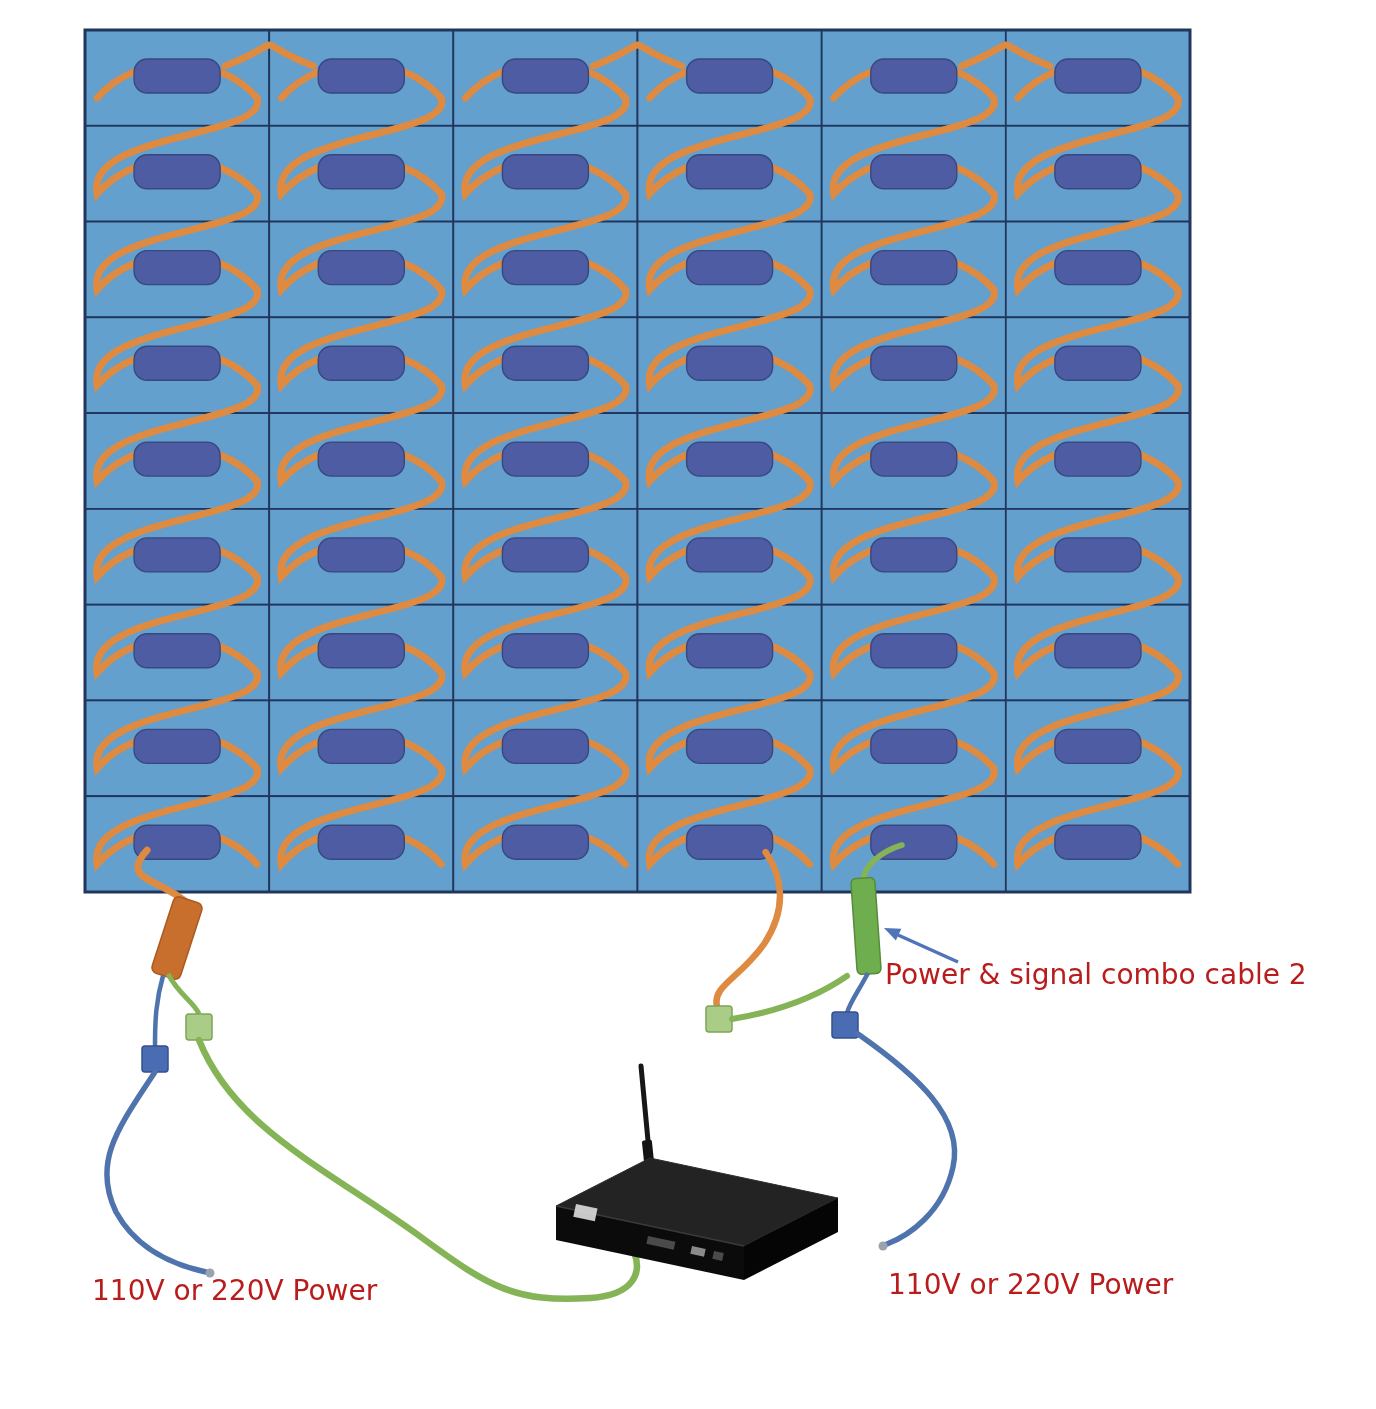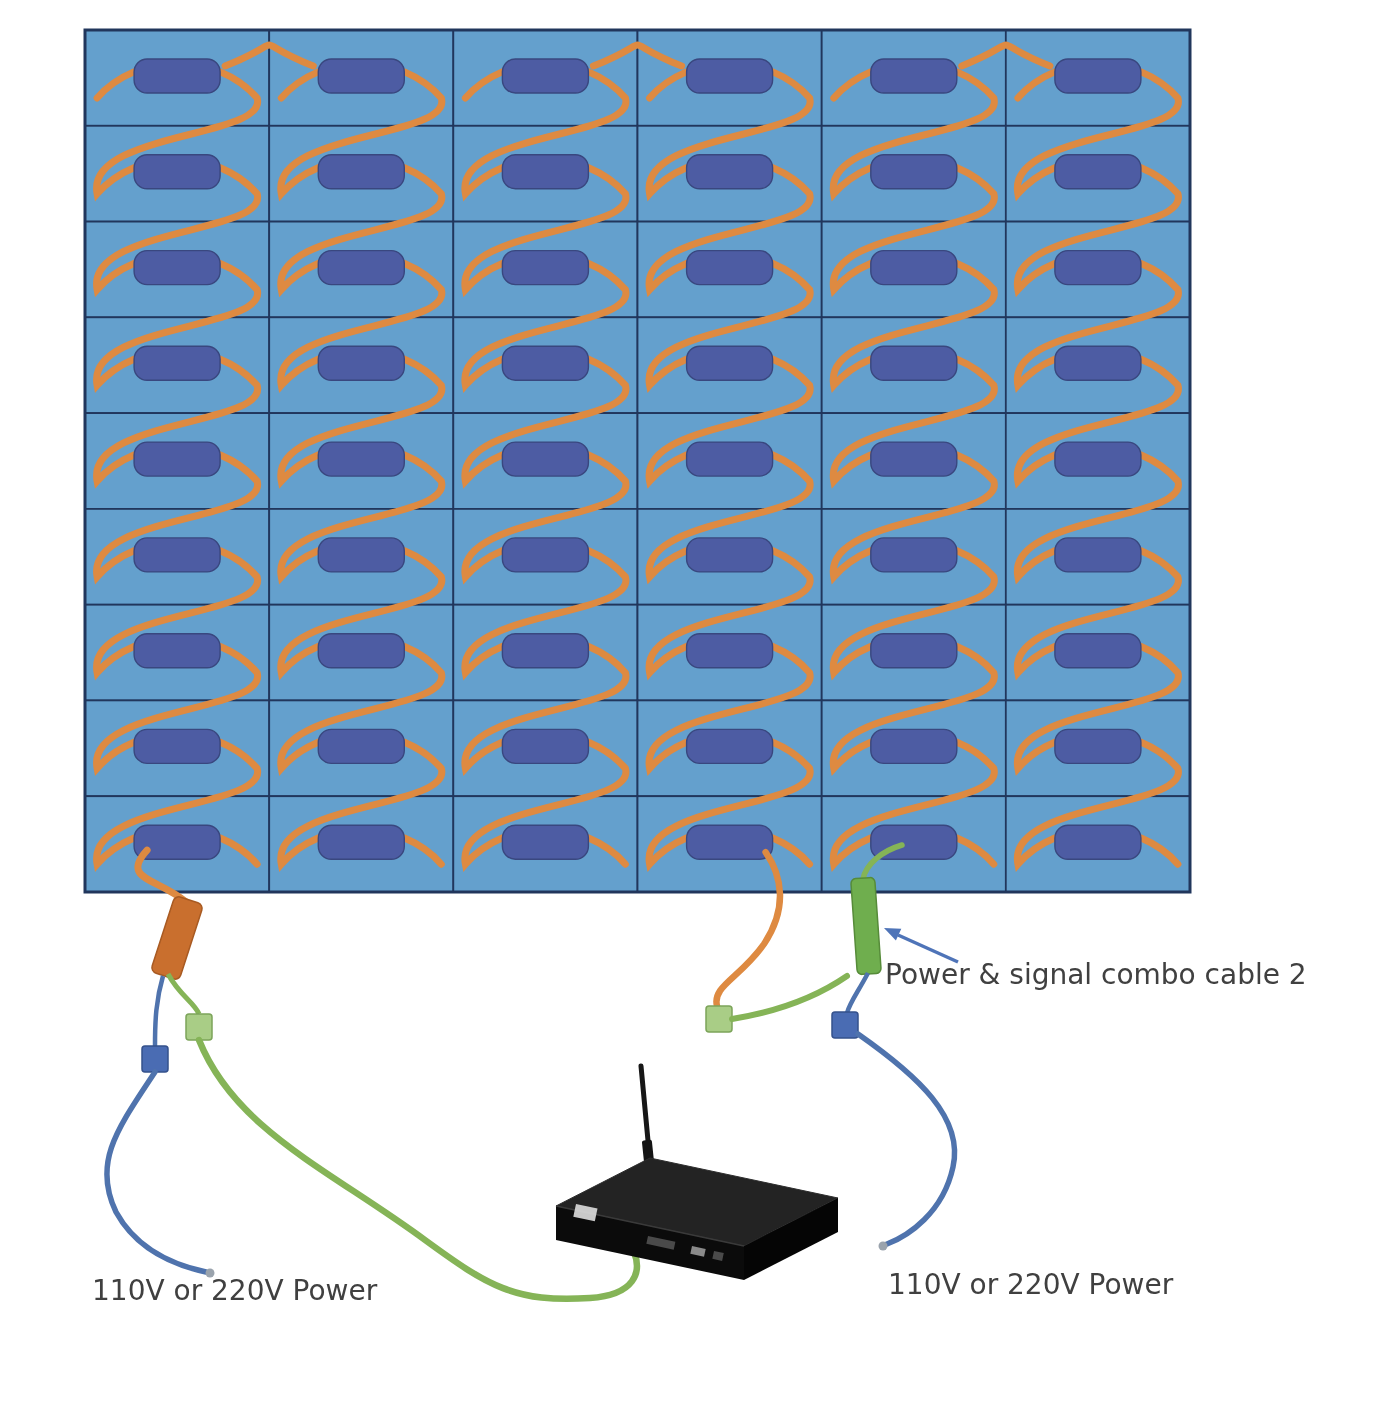--- a/index.html
+++ b/index.html
@@ -1,19 +1,19 @@
 <!DOCTYPE html>
 <html><head>
 <meta charset="utf-8">
 <style>
   html,body{margin:0;padding:0;background:#ffffff;}
   .stage{position:relative;width:1376px;height:1409px;background:#ffffff;overflow:hidden;
          font-family:"DejaVu Sans","Liberation Sans",sans-serif;}
   svg{position:absolute;left:0;top:0;}
-  .label{position:absolute;font-size:28px;line-height:1.2;color:#404040;white-space:nowrap;}
+  .label{position:absolute;font-size:28px;line-height:1.2;color:#b91c1c;white-space:nowrap;}
   #label-combo{left:885px;top:958px;}
   #label-power-left{left:92px;top:1274px;}
   #label-power-right{left:888px;top:1268px;}
 </style>
 </head>
 <body>
 
 <div class="stage">
   <svg id="diagram-svg" width="1376" height="1409" viewBox="0 0 1376 1409">
     <g id="layer-panels">

